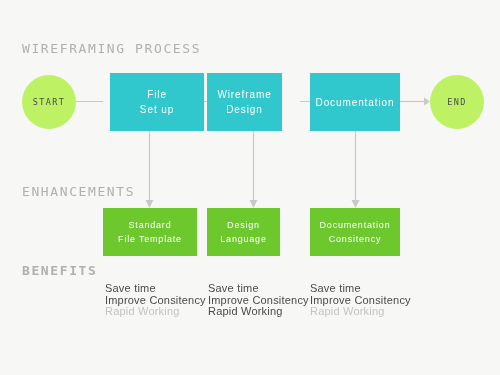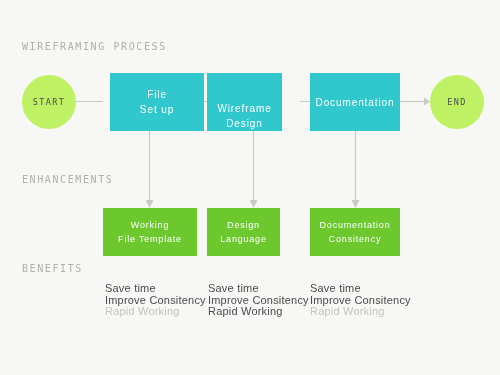--- a/index.html
+++ b/index.html
@@ -16,29 +16,29 @@
   #canvas {
     position: relative;
     width: 500px;
     height: 375px;
   }
 
   
   .row-label {
     position: absolute;
     color: #b0b0ae;
-    font-size: 10px;
+    font-size: 13px;
     letter-spacing: 1.6px;
     font-weight: 400;
     white-space: nowrap;
     font-family: "DejaVu Sans Mono", monospace;
   }
   #label-process   { left: 22px; top: 41px;  }
-  #label-enhance   { left: 22px; top: 174px; }
-  #label-benefits  { left: 22px; top: 263px; }
+  #label-enhance   { left: 22px; top: 184px; }
+  #label-benefits  { left: 22px; top: 263px; font-weight: bold; }
 
   
   .terminator {
     position: absolute;
     width: 54px;
     height: 54px;
     border-radius: 50%;
     background: #bef264;
     display: flex;
     align-items: center;
@@ -61,21 +61,21 @@
     flex-direction: column;
     align-items: center;
     justify-content: center;
     color: #ffffff;
     font-size: 10px;
     line-height: 15px;
     letter-spacing: 0.9px;
     text-align: center;
   }
   #proc-0 { left: 110px; width: 94px; }
-  #proc-1 { left: 207px; width: 75px; justify-content: flex-end; }
+  #proc-1 { left: 207px; width: 75px; }
   #proc-2 { left: 310px; width: 90px; }
 
   
   .enh-box {
     position: absolute;
     top: 208px;
     height: 48px;
     background: #6cc82d;
     display: flex;
     flex-direction: column;
@@ -184,21 +184,21 @@
   <svg class="arrow-v" id="varrow-1" viewBox="0 0 11 77">
     <line x1="5.5" y1="0" x2="5.5" y2="69" stroke="#c9c9c7" stroke-width="1.2"></line>
     <polygon points="1.5,69 9.5,69 5.5,77" fill="#c9c9c7"></polygon>
   </svg>
   <svg class="arrow-v" id="varrow-2" viewBox="0 0 11 77">
     <line x1="5.5" y1="0" x2="5.5" y2="69" stroke="#c9c9c7" stroke-width="1.2"></line>
     <polygon points="1.5,69 9.5,69 5.5,77" fill="#c9c9c7"></polygon>
   </svg>
 
   <div class="enh-box" id="enh-0">
-    <span>Working</span>
+    <span>Standard</span>
     <span>File Template</span>
   </div>
   <div class="enh-box" id="enh-1">
     <span>Design</span>
     <span>Language</span>
   </div>
   <div class="enh-box" id="enh-2">
     <span>Documentation</span>
     <span>Consitency</span>
   </div>

